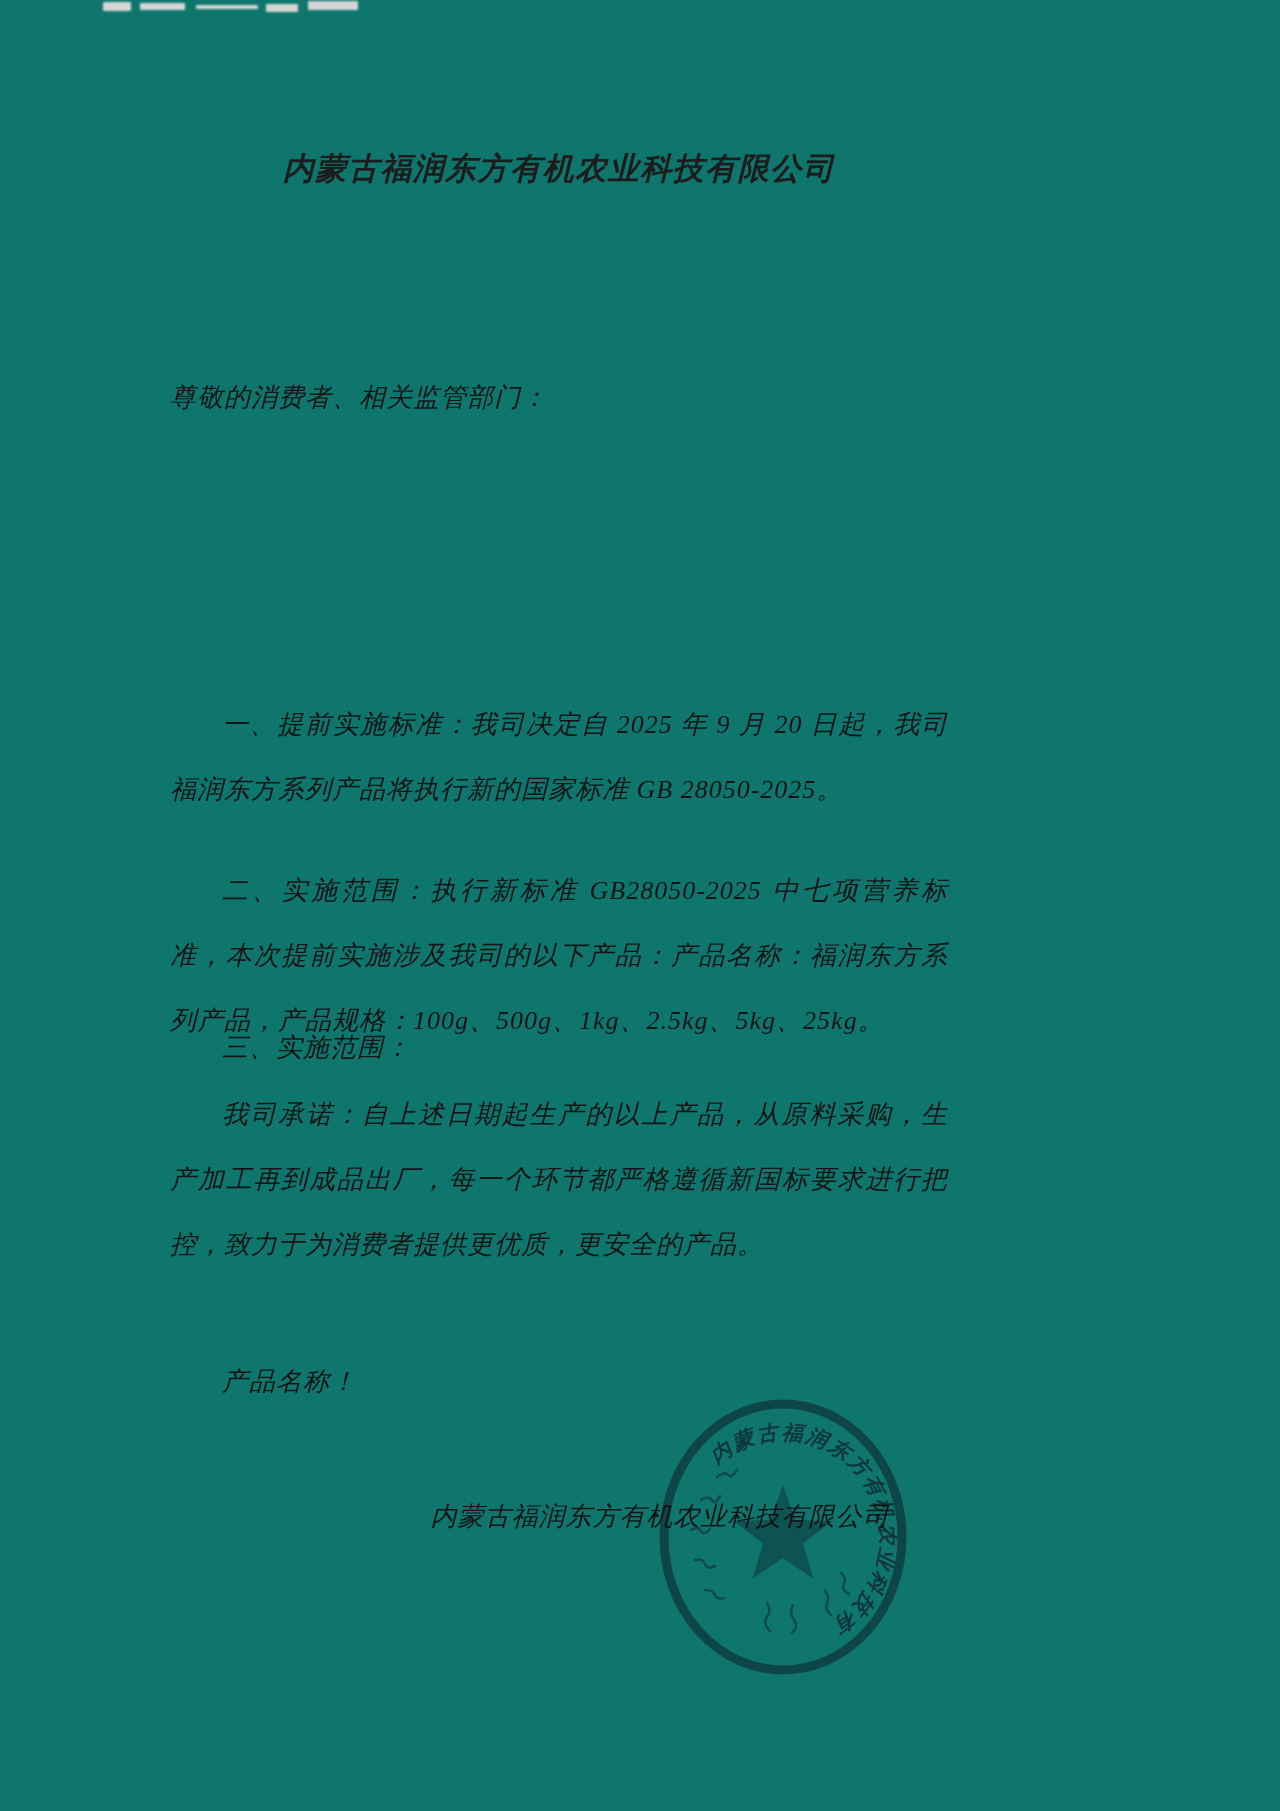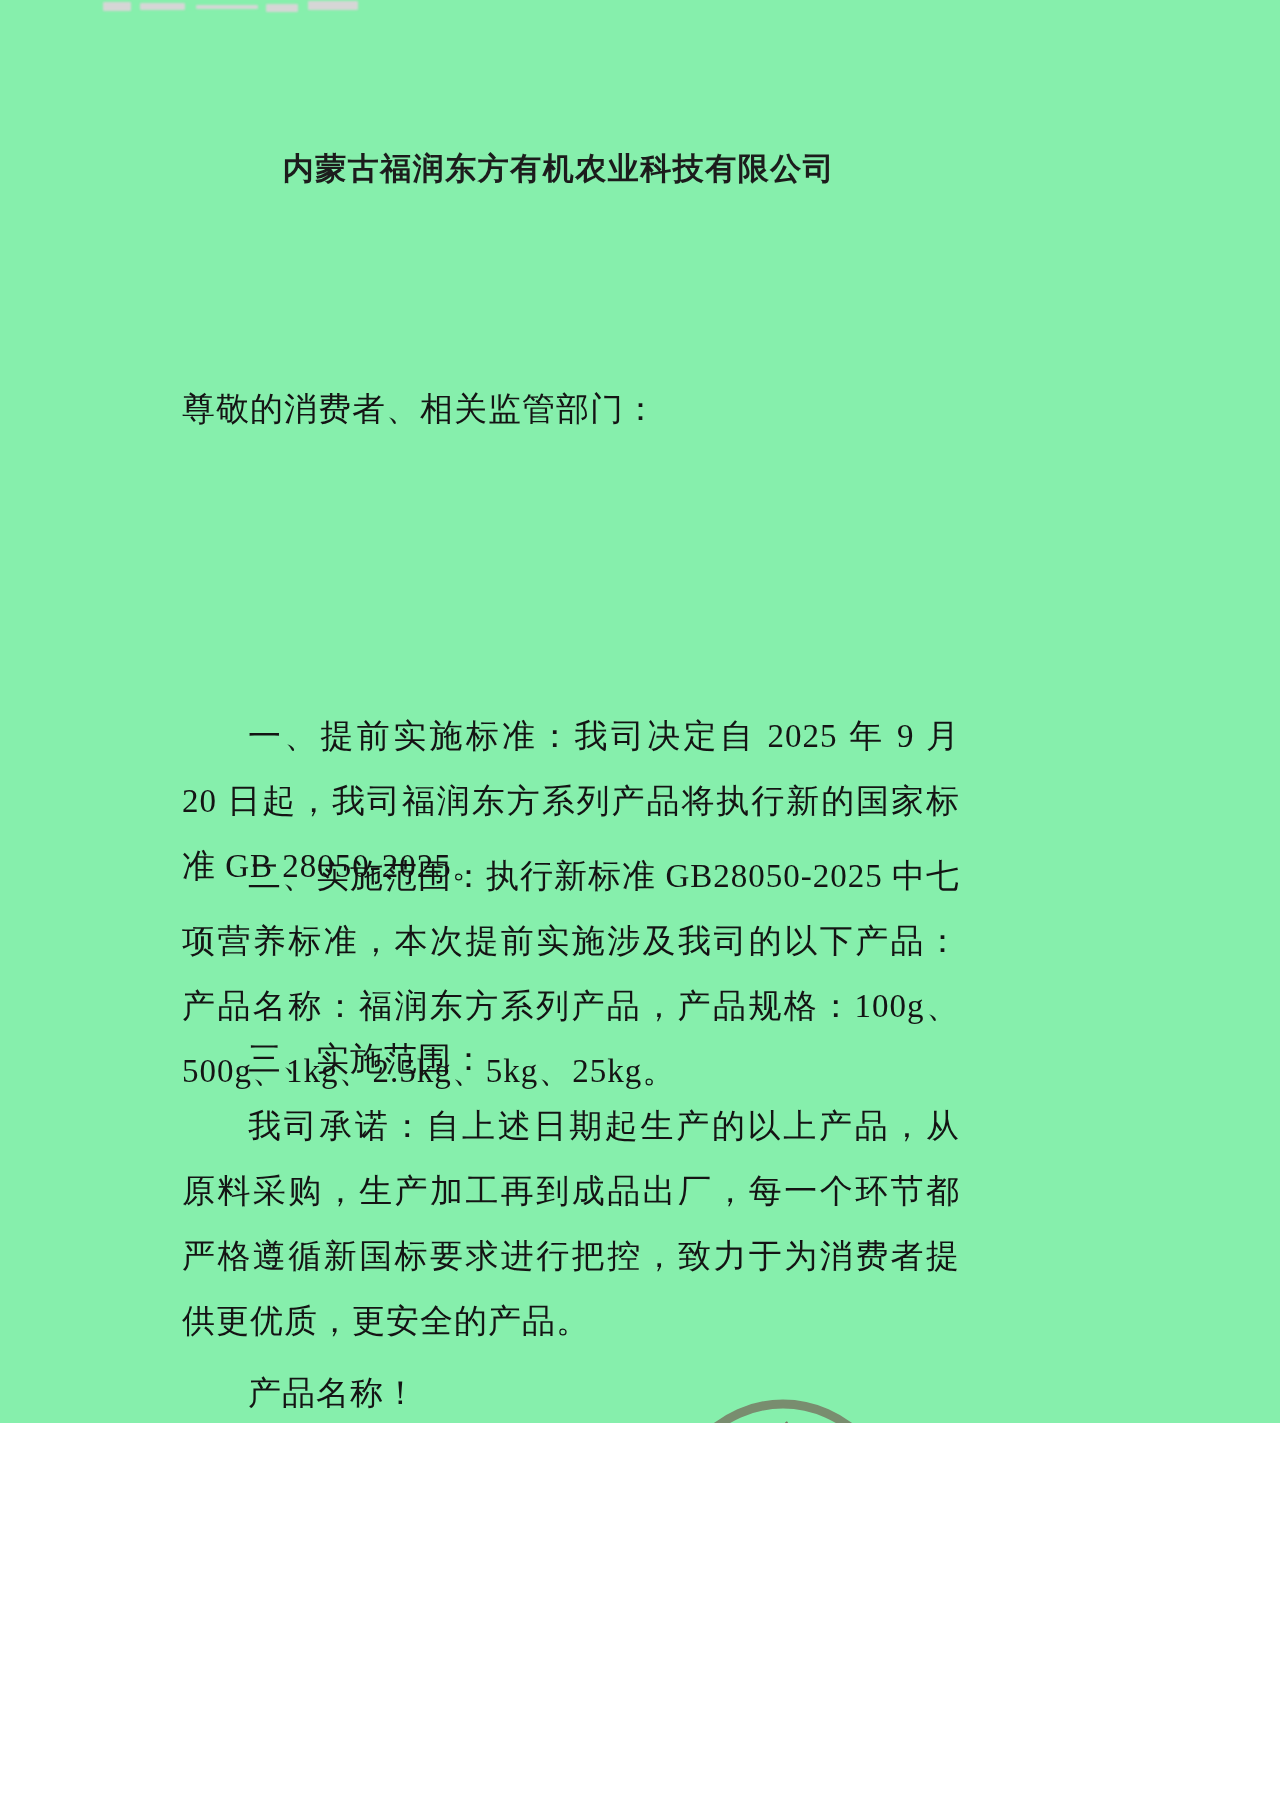--- a/index.html
+++ b/index.html
@@ -1,23 +1,24 @@
 <!DOCTYPE html>
 <html lang="zh"><head>
 <meta charset="utf-8">
 <title>声明文件</title>
 <style>
   html,body{margin:0;padding:0;background:#ffffff;}
   .page{
     position:relative;
-    width:1280px;height:1423px;
-    background:#86efac;
+    width:1280px;height:1811px;
+    background:#0f766e;
     overflow:hidden;
     font-family:"Liberation Serif","DejaVu Serif",serif;
     color:#161616;
+    font-style:italic;
   }
   
   .top-frag span{
     position:absolute;display:block;
     background:#d6d6d6;filter:blur(1px);border-radius:1px;
   }
   .frag1{left:103px;top:2px;width:28px;height:9px;}
   .frag2{left:140px;top:3px;width:45px;height:7px;background:#dedede;}
   .frag3{left:196px;top:5px;width:62px;height:4px;}
   .frag4{left:266px;top:4px;width:32px;height:8px;}
@@ -25,30 +26,30 @@
 
   .title-block{
     position:absolute;left:170px;top:138px;width:778px;
     text-align:center;
     font-family:"Liberation Sans","DejaVu Sans",sans-serif;
     font-weight:700;
     font-size:31px;line-height:62px;letter-spacing:1.5px;
     color:#1c1c1c;
   }
   .body-par{
-    position:absolute;left:170px;width:778px;margin:12px;
-    font-size:33px;line-height:65px;letter-spacing:1px;
+    position:absolute;left:170px;width:778px;margin:0;
+    font-size:26px;line-height:65px;letter-spacing:1px;
     text-align:justify;text-justify:inter-ideograph;
     text-indent:2em;
     color:#141414;
   }
   .p-salutation{top:365px;text-indent:0;}
   .p1{top:430px;}
   .p2{top:692px;}
-  .p3{top:832px;}
+  .p3{top:858px;}
   .p4{top:1015px;}
   .p5{top:1082px;}
   .p-closing{top:1349px;}
 
   .signature{
     position:absolute;left:420px;top:1484px;width:480px;
     text-align:center;font-size:26px;line-height:65px;letter-spacing:1px;
     color:#141414;
   }
   .sig-date{margin-top:5px;}

